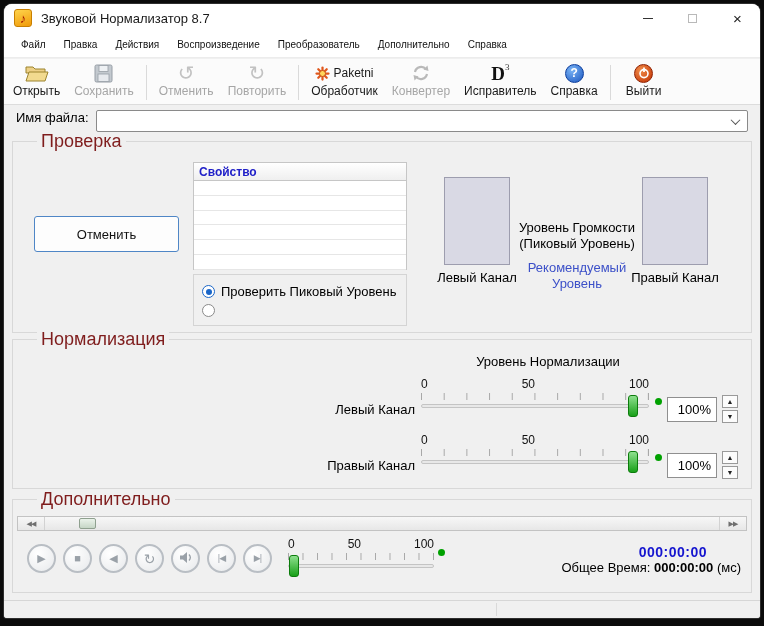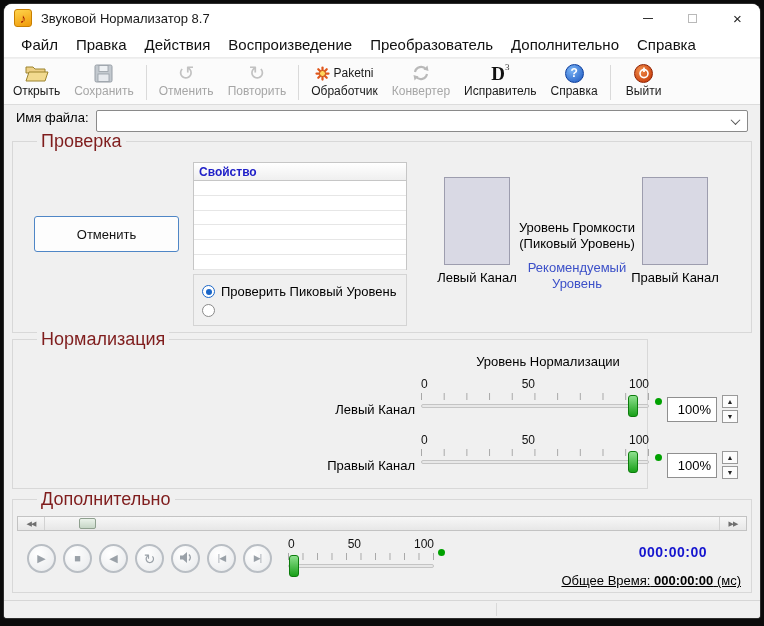--- a/index.html
+++ b/index.html
@@ -20,21 +20,21 @@
   .title { margin-left:9px; font-size:13px; color:#1a1a1a; }
   .win-buttons { margin-left:auto; display:flex; height:100%; }
   .win-btn { width:45px; height:100%; display:flex; align-items:center; justify-content:center; }
   .glyph-min { width:10px; height:1px; background:#333; display:block; }
   .glyph-max { width:9px; height:9px; border:1px solid #b9b9b9; display:block; }
   .glyph-close { font-size:15px; color:#222; line-height:1; }
 
   
   .menubar { position:absolute; top:28px; left:0; right:0; height:26px; background:#ffffff;
              display:flex; align-items:center; padding-left:8px; border-bottom:1px solid #ececec; }
-  .menu-item { padding:0 9px; font-size:15px; color:#111; line-height:25px; }
+  .menu-item { padding:0 9px; font-size:10px; color:#111; line-height:25px; }
 
   
   .toolbar { position:absolute; top:55px; left:0; right:0; height:46px; background:#fbfbfb;
              border-bottom:1px solid #dcdcdc; display:flex; align-items:stretch; padding:2px 2px 0; }
   .tb-item { min-width:56px; padding:1px 7px 0; display:flex; flex-direction:column;
              align-items:center; justify-content:flex-start; }
   .tb-icon { height:22px; display:flex; align-items:center; justify-content:center; }
   .tb-label { font-size:12px; color:#1a1a1a; white-space:nowrap; line-height:15px; }
   .tb-item.disabled .tb-label { color:#a6a6a6; }
   .glyph-icon { font-size:20px; color:#c2c2c2; line-height:20px; }
@@ -134,21 +134,21 @@
   .pbuttons { position:absolute; left:14px; top:44px; display:flex; gap:7px; }
   .pbtn { width:29px; height:29px; border-radius:50%; border:2px solid #b9bec4;
           background:radial-gradient(circle at 35% 30%, #ffffff, #e7e9eb); color:#9aa1a8;
           display:flex; align-items:center; justify-content:center; }
   .pglyph { font-size:11px; line-height:1; }
   .pglyph.small { font-size:9px; letter-spacing:-1px; }
   .pglyph.loop { font-size:14px; }
 
   .time { position:absolute; right:10px; top:44px; text-align:right; }
   .time-elapsed { font-size:14px; font-weight:bold; color:#1515cf; letter-spacing:0.5px; margin-right:34px; }
-  .time-total { font-size:13px; color:#000; margin-top:13px;text-decoration:underline; }
+  .time-total { font-size:13px; color:#000; margin-top:0; }
   .tt-value { font-weight:bold; }
 
   
   .statusbar { position:absolute; left:0; right:0; bottom:0; height:18px; background:#f0f0f0;
                border-top:1px solid #d6d6d6; }
   .sb-divider { position:absolute; left:492px; top:2px; bottom:2px; width:1px; background:#d9d9d9; }
 </style>
 </head>
 <body>
 
@@ -309,21 +309,21 @@
       <div class="vol-text">
         <div>Уровень Громкости</div>
         <div>(Пиковый Уровень)</div>
         <div class="vol-link">Рекомендуемый Уровень</div>
       </div>
       <div class="meter" style="left:629px;"></div>
       <div class="meter-label" style="left:398px;">Левый Канал</div>
       <div class="meter-label" style="left:596px;">Правый Канал</div>
     </div>
 
-    <div class="group" style="left:8px;top:233px;width:636px;height:150px;">
+    <div class="group" style="left:8px;top:233px;width:740px;height:150px;">
       <div class="group-title">Нормализация</div>
       <div class="norm-title">Уровень Нормализации</div>
 
       <div class="ch-label" style="top:62px;">Левый Канал</div>
       <div class="slider norm" style="left:408px;top:38px;">
         <div class="scale">
           <span>0</span>
           <span>50</span>
           <span>100</span>
         </div>

